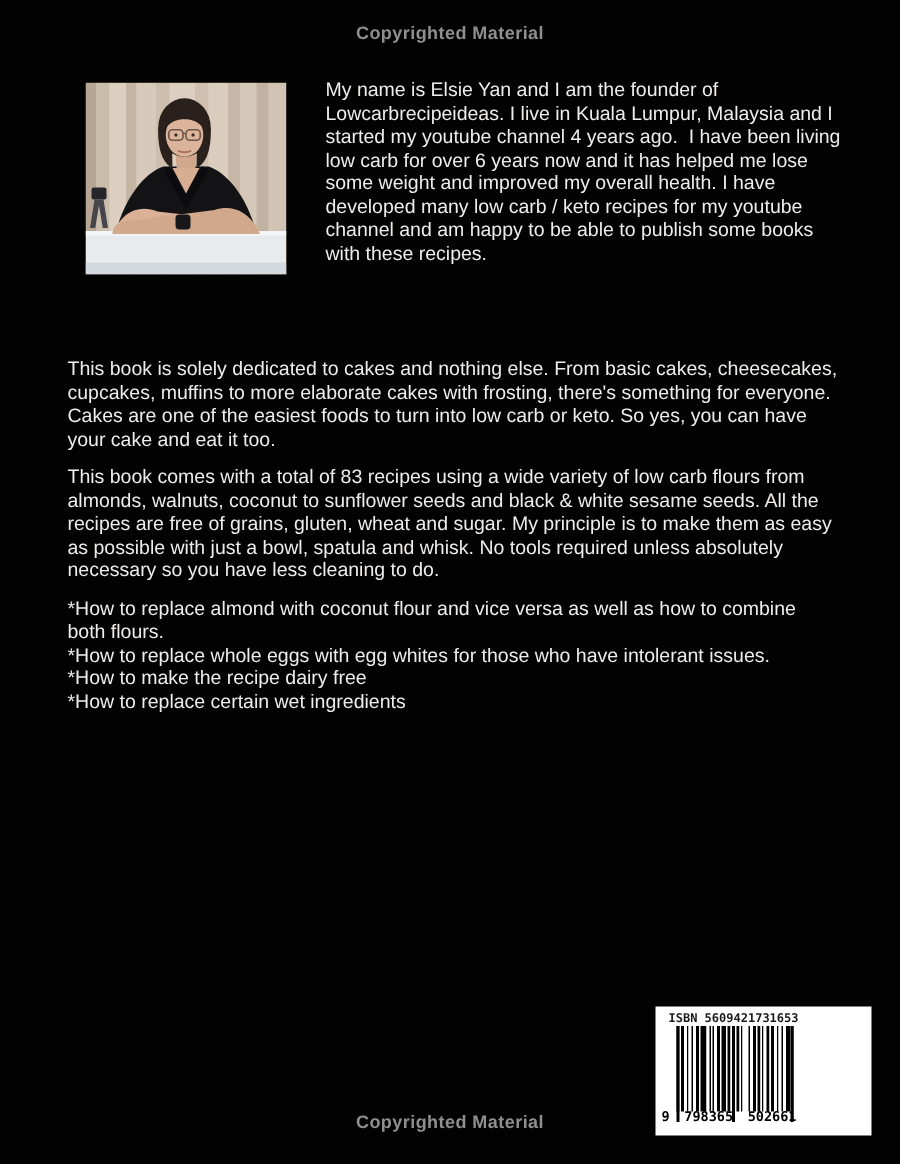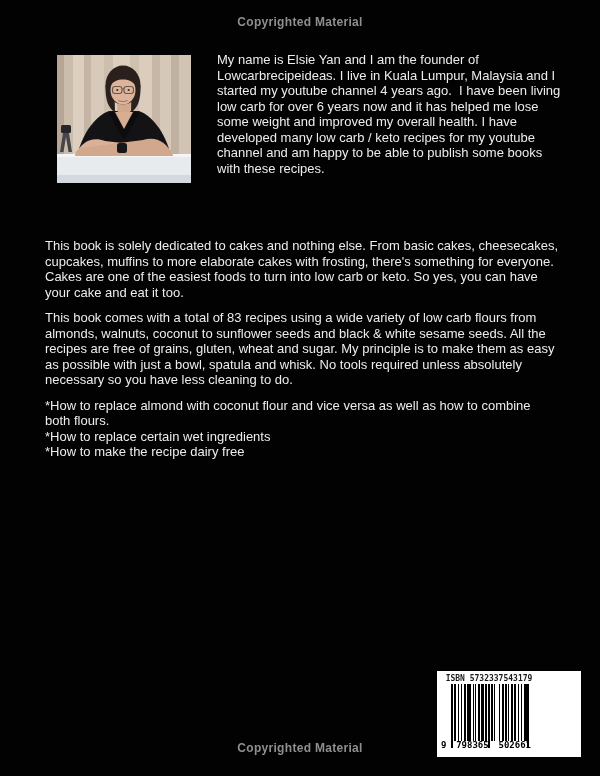--- a/index.html
+++ b/index.html
@@ -175,27 +175,28 @@
 Cakes are one of the easiest foods to turn into low carb or keto. So yes, you can have
 your cake and eat it too.</p>
     <p>This book comes with a total of 83 recipes using a wide variety of low carb flours from
 almonds, walnuts, coconut to sunflower seeds and black &amp; white sesame seeds. All the
 recipes are free of grains, gluten, wheat and sugar. My principle is to make them as easy
 as possible with just a bowl, spatula and whisk. No tools required unless absolutely
 necessary so you have less cleaning to do.</p>
     <div class="bullets">
       <div>*How to replace almond with coconut flour and vice versa as well as how to combine
 both flours.</div>
+      <div>*How to replace whole eggs with egg whites for those who have intolerant issues.</div>
+      <div>*How to make the recipe dairy free</div>
       <div>*How to replace certain wet ingredients</div>
-      <div>*How to make the recipe dairy free</div>
     </div>
   </div>
 
   <div class="barcode-box">
-    <div class="isbn-label">ISBN 5732337543179</div>
+    <div class="isbn-label">ISBN 5609421731653</div>
 
     <div class="main-barcode">
       <div class="bars ean-bars">
           <i class="b" style="flex: 2 0 0px;"></i>
           <i style="flex: 1 0 0px;"></i>
           <i class="b" style="flex: 2 0 0px;"></i>
           <i style="flex: 1 0 0px;"></i>
           <i class="b" style="flex: 1 0 0px;"></i>
           <i style="flex: 2 0 0px;"></i>
           <i class="b" style="flex: 1 0 0px;"></i>

